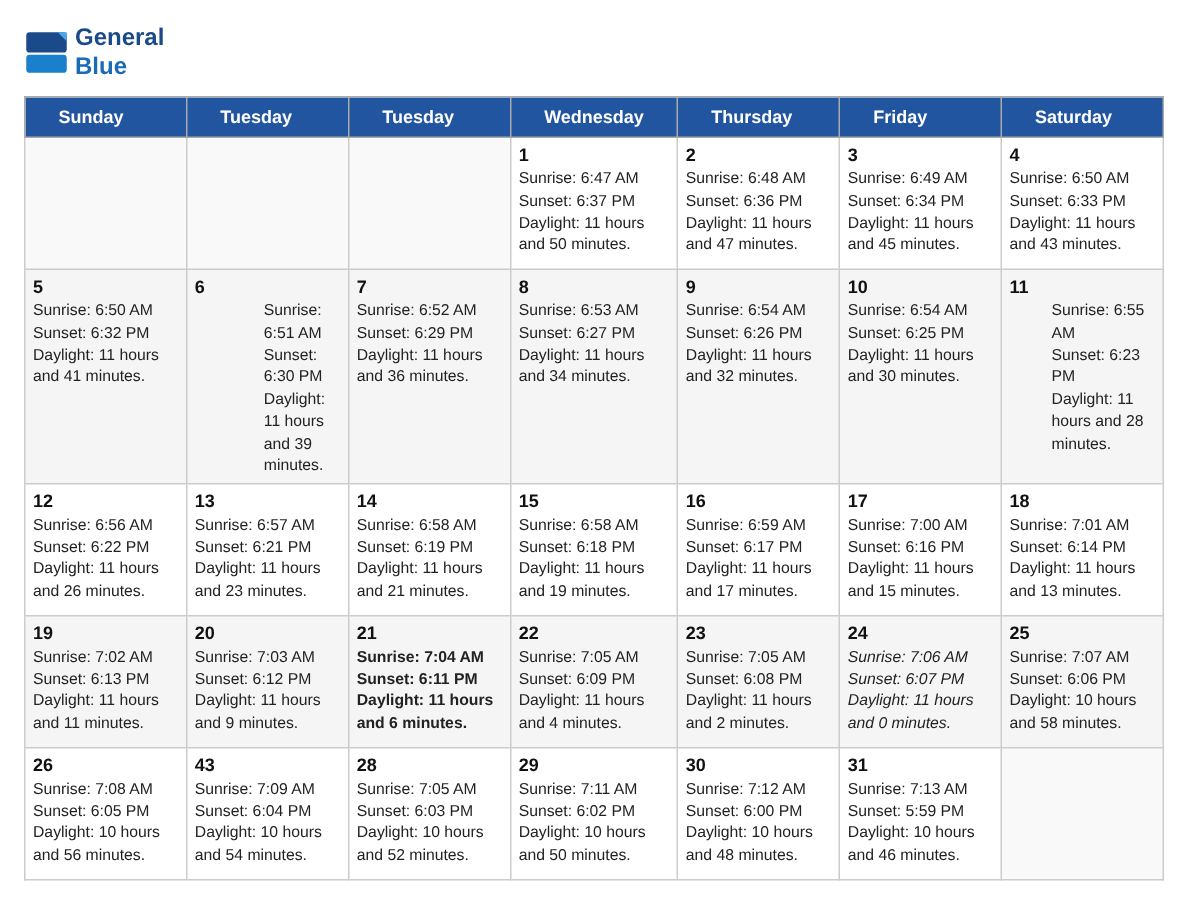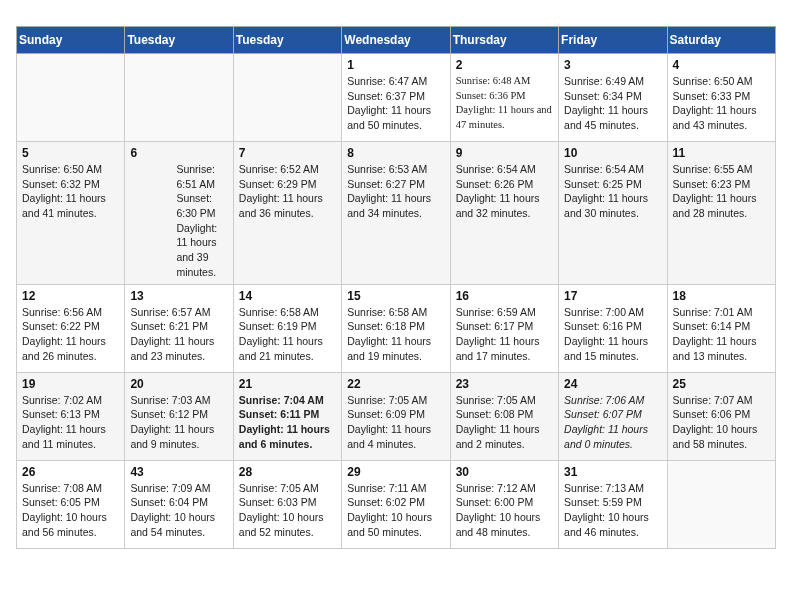--- a/index.html
+++ b/index.html
@@ -46,21 +46,21 @@
     }
     table {
       width: 100%;
       border-collapse: collapse;
       font-size: 11px;
     }
     thead tr th {
       background-color: #2255a0;
       color: #fff;
       text-align: left;
-      padding: 6px 2px;
+      padding: 6px 22px;
       font-size: 12px;
       border: 1px solid #aaa;
     }
     td {
       border: 1px solid #ccc;
       vertical-align: top;
       padding: 4px 5px;
       width: 108px;
       height: 88px;
       background: #fff;
@@ -80,20 +80,31 @@
       background: #f5f5f5;
     }
     tbody tr td.empty {
       background: #f9f9f9;
     }
   </style>
 </head>
 <body>
 
 <div class="header-area">
+  <div class="logo">
+    <svg class="logo-icon" viewBox="0 0 40 40">
+      <rect x="2" y="2" width="36" height="18" rx="3" fill="#1a4a8a"></rect>
+      <rect x="2" y="22" width="36" height="16" rx="3" fill="#1a80cc"></rect>
+      <polygon points="30,2 38,10 38,2" fill="#4aa8e8"></polygon>
+    </svg>
+    <div>
+      <div class="logo-text" style="color:#1a4a8a;">General</div>
+      <div class="logo-text logo-blue">Blue</div>
+    </div>
+  </div>
 </div>
 
 <table>
   <thead>
     <tr>
     <th>Sunday</th>
         <th>Tuesday</th>
         <th>Tuesday</th>
         <th>Wednesday</th>
         <th>Thursday</th>
@@ -107,21 +118,21 @@
         <td class="empty"></td>
         <td class="empty"></td>
         <td>
           <div class="day-num">1</div>
           <div class="cell-text" style="white-space: pre-line;">Sunrise: 6:47 AM
 Sunset: 6:37 PM
 Daylight: 11 hours and 50 minutes.</div>
         </td>
         <td>
           <div class="day-num">2</div>
-          <div class="cell-text" style="white-space: pre-line; font-family: Liberation Serif, serif;">Sunrise: 6:48 AM
+          <div class="cell-text" style="white-space: pre-line;">Sunrise: 6:48 AM
 Sunset: 6:36 PM
 Daylight: 11 hours and 47 minutes.</div>
         </td>
         <td>
           <div class="day-num">3</div>
           <div class="cell-text" style="white-space: pre-line;">Sunrise: 6:49 AM
 Sunset: 6:34 PM
 Daylight: 11 hours and 45 minutes.</div>
         </td>
         <td>
@@ -163,21 +174,21 @@
 Daylight: 11 hours and 32 minutes.</div>
         </td>
         <td>
           <div class="day-num">10</div>
           <div class="cell-text" style="white-space: pre-line;">Sunrise: 6:54 AM
 Sunset: 6:25 PM
 Daylight: 11 hours and 30 minutes.</div>
         </td>
         <td>
           <div class="day-num">11</div>
-          <div class="cell-text" style="white-space: pre-line;">Sunrise: 6:55 AM
+          <div class="cell-text" style="white-space: pre-line; margin-left: 28px;">Sunrise: 6:55 AM
 Sunset: 6:23 PM
 Daylight: 11 hours and 28 minutes.</div>
         </td>
       </tr>
       <tr>
         <td>
           <div class="day-num">12</div>
           <div class="cell-text" style="white-space: pre-line;">Sunrise: 6:56 AM
 Sunset: 6:22 PM
 Daylight: 11 hours and 26 minutes.</div>

